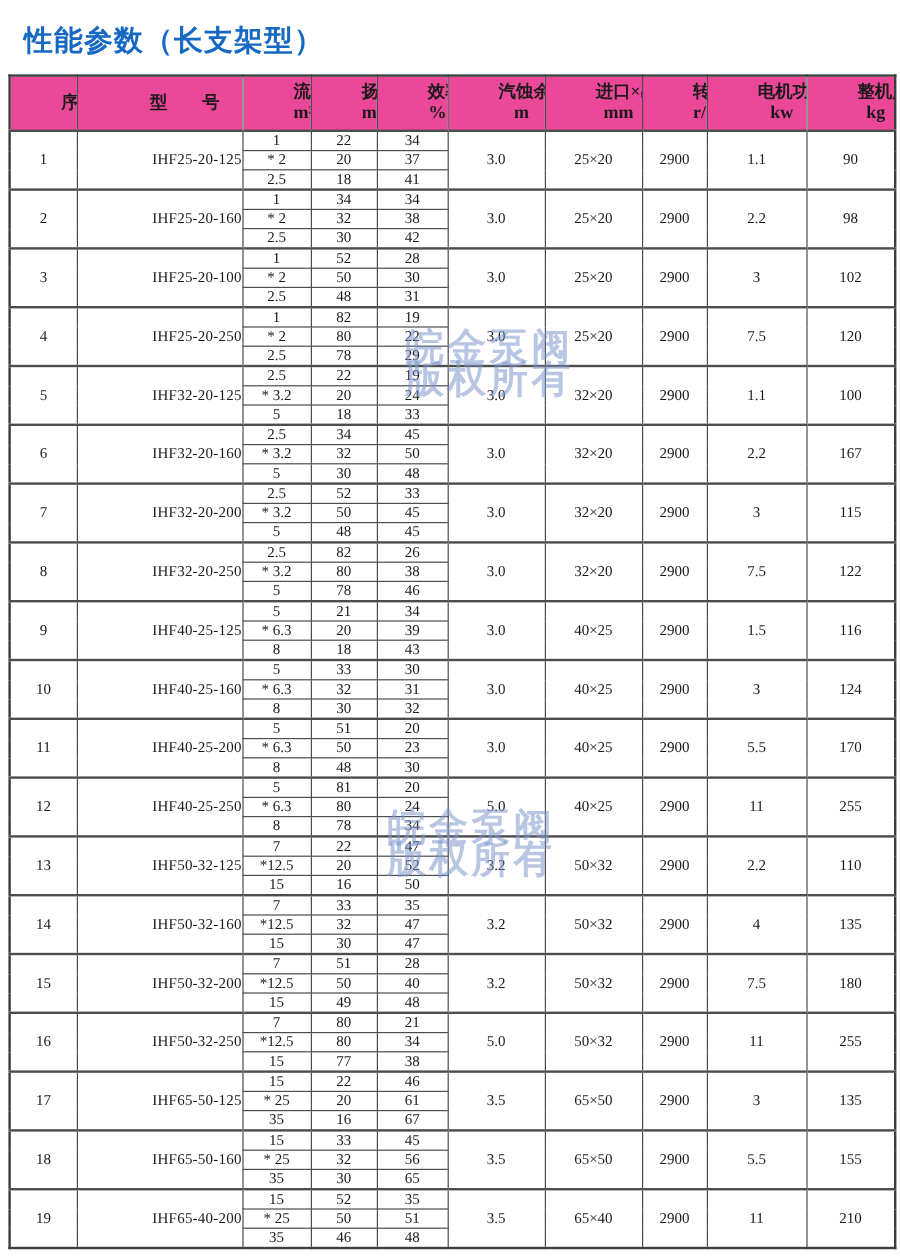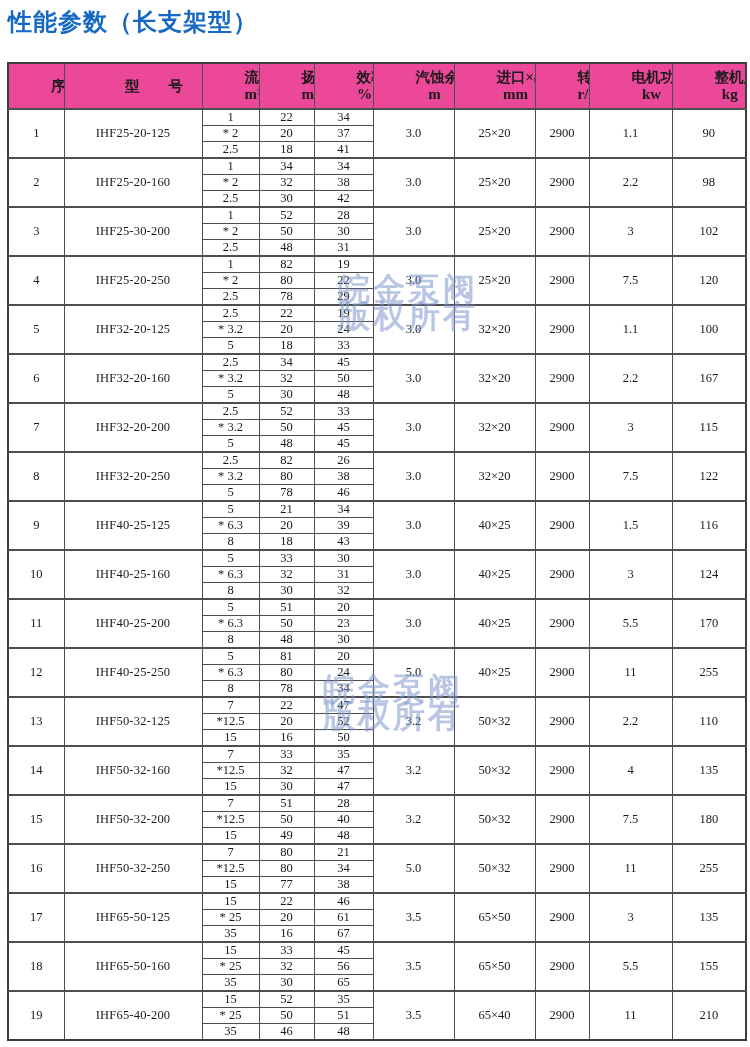--- a/index.html
+++ b/index.html
@@ -8,41 +8,41 @@
     background:#ffffff;
     position:relative;
     font-family:"Liberation Serif","DejaVu Serif",serif;
     color:#1a1a1a;
     overflow:hidden;
   }
   .page-title{
     position:absolute;left:8px;top:6px;
     font-family:"Liberation Sans","DejaVu Sans",sans-serif;
     font-size:24px;font-weight:bold;
-    color:#1669c2;letter-spacing:1px;margin:0;
+    color:#1669c2;letter-spacing:1px;margin:12px;
   }
   table.perf{
     position:absolute;left:7px;top:62px;
     width:738px;table-layout:fixed;
     border-collapse:collapse;
     border:2px solid #3d3d3d;
   }
   .perf th,.perf td{
     border:1px solid #4d4d4d;
     text-align:center;vertical-align:middle;
     padding:0;overflow:hidden;white-space:nowrap;
   }
   .perf thead th{
     background:#ec4899;
     height:44px;
     font-size:14.5px;font-weight:bold;line-height:1.15;padding-left:42px;
   }
   .h-sub{font-size:15px;font-weight:bold;}
   .perf tbody td{font-size:12.5px;height:15px;line-height:15px;}
-  .perf tbody td.cell-model{font-size:12.5px;letter-spacing:0.2px;}
+  .perf tbody td.cell-model{font-size:12.5px;letter-spacing:0.2px;text-align:right;}
   .perf tbody tr.group-start td{border-top:2px solid #4d4d4d;}
   .watermark{
     position:absolute;z-index:5;pointer-events:none;
     font-family:"Liberation Sans","DejaVu Sans",sans-serif;
     font-size:32px;font-weight:bold;letter-spacing:3px;
     color:rgba(126,152,206,0.55);line-height:27px;
     white-space:nowrap;
   }
 </style>
 </head>
@@ -145,21 +145,21 @@
         <td>32</td>
         <td>38</td>
       </tr>
       <tr>
         <td>2.5</td>
         <td>30</td>
         <td>42</td>
       </tr>
       <tr class="group-start">
         <td rowspan="3">3</td>
-        <td rowspan="3" class="cell-model">IHF25-30-200</td>
+        <td rowspan="3" class="cell-model">IHF25-20-100</td>
         <td>1</td>
         <td>52</td>
         <td>28</td>
         <td rowspan="3">3.0</td>
         <td rowspan="3">25×20</td>
         <td rowspan="3">2900</td>
         <td rowspan="3">3</td>
         <td rowspan="3">102</td>
       </tr>
       <tr>

